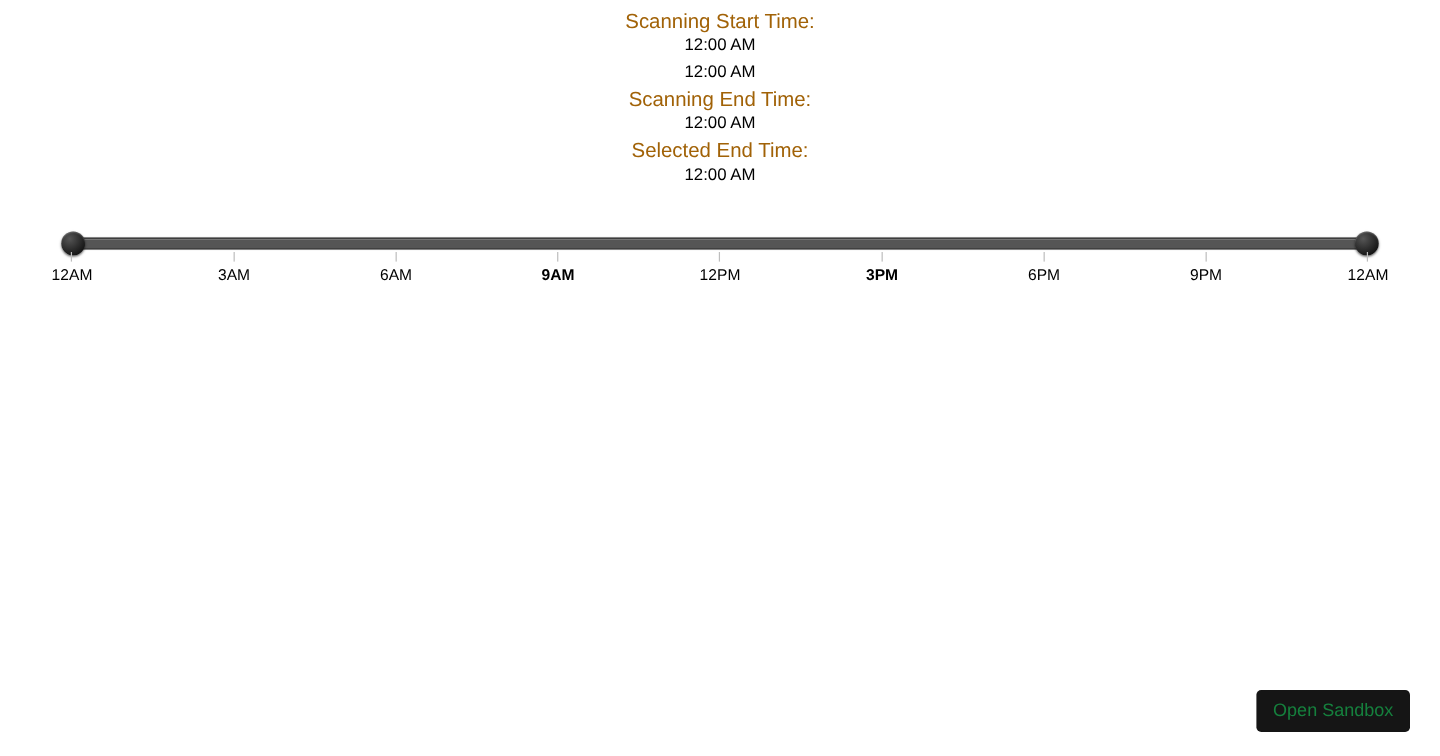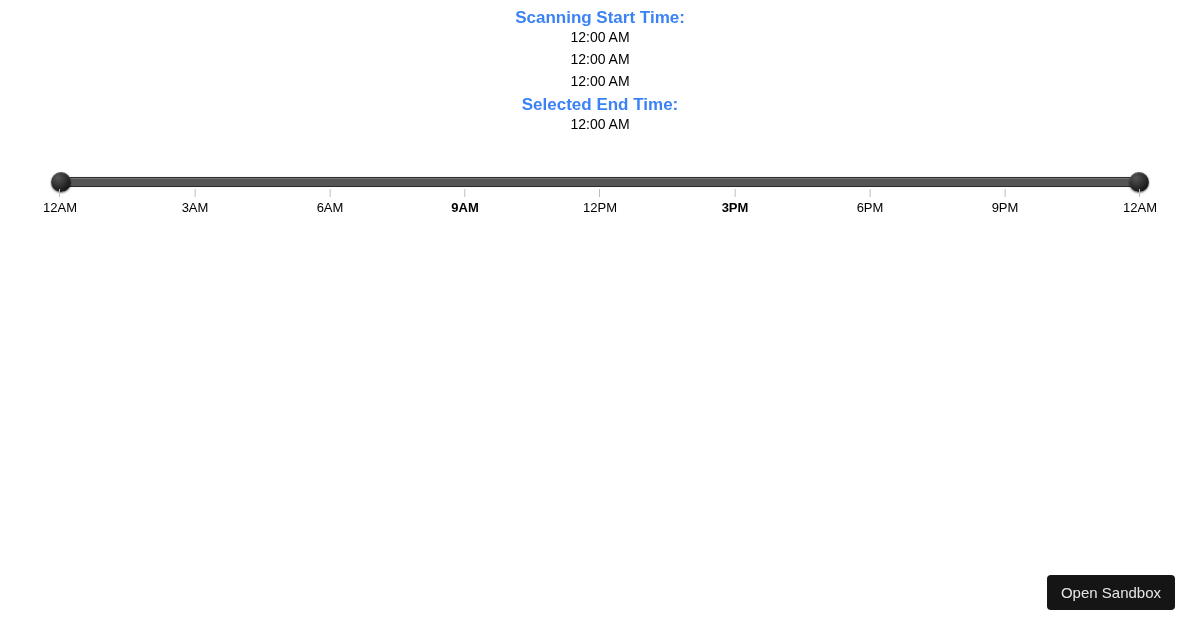--- a/index.html
+++ b/index.html
@@ -11,23 +11,23 @@
       position: relative;
     }
     .info-block {
       text-align: center;
       margin: 0 auto;
       padding-top: 8px;
       width: 100%;
     }
     .info-row { margin-bottom: 6px; }
     .info-label {
-      font-weight: 700;
+      font-weight: 400;
       font-size: 17px;
-      color: #3b82f6;
+      color: #a16207;
     }
     .info-value {
       font-size: 14px;
       color: #000;
       margin-top: 1px;
       text-align: center;
     }
 
     .slider-wrap {
       position: relative;
@@ -80,40 +80,41 @@
       font-size: 13px;
       color: #000;
       white-space: nowrap;
     }
 
     .sandbox-btn {
       position: absolute;
       right: 25px;
       bottom: 20px;
       background: #151515;
-      color: #e5e5e5;
+      color: #15803d;
       font-size: 15px;
       padding: 9px 14px;
       border-radius: 4px;
       border: none;
       cursor: pointer;
     }
   </style>
 </head>
 <body>
 
 <div class="info-block">
   <div class="info-row">
     <div class="info-label">Scanning Start Time:</div>
     <div class="info-value">12:00 AM</div>
   </div>
   <div class="info-row">
     <div class="info-value">12:00 AM</div>
   </div>
   <div class="info-row">
+    <div class="info-label">Scanning End Time:</div>
     <div class="info-value">12:00 AM</div>
   </div>
   <div class="info-row">
     <div class="info-label">Selected End Time:</div>
     <div class="info-value">12:00 AM</div>
   </div>
 </div>
 
 <div class="slider-wrap">
   <div class="slider-track">

